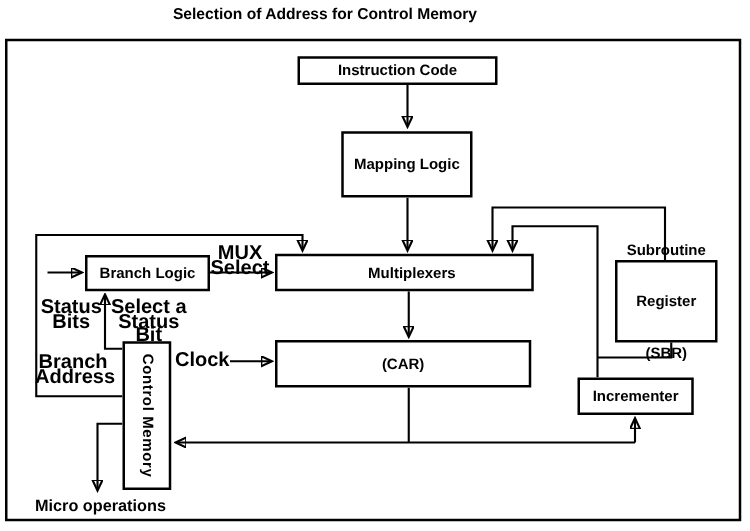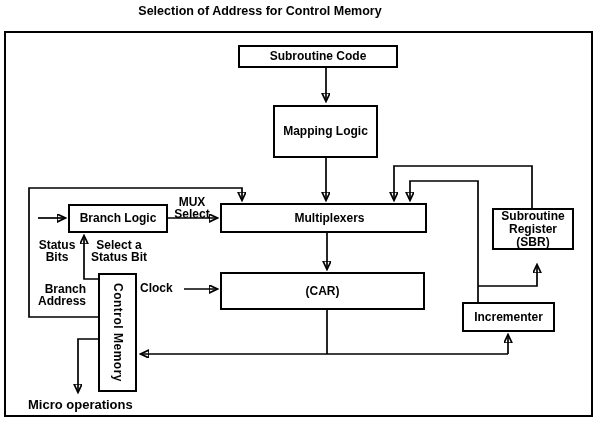--- a/index.html
+++ b/index.html
@@ -22,21 +22,21 @@
     align-items:center; justify-content:center;
     font-size:12px; font-weight:bold; text-align:center; line-height:13px;
     z-index:2;
   }
   .box span { display:block; }
   .vtext {
     writing-mode:vertical-rl; font-size:12px; font-weight:bold;
     letter-spacing:0.5px;
   }
   .lbl {
-    position:absolute; font-size:12px; font-weight:bold;
+    position:absolute; font-size:16px; font-weight:bold;
     line-height:11.5px; text-align:center; z-index:3;
   }
   .lbl span { display:block; }
   svg.wires { position:absolute; left:0; top:0; z-index:1; }
   svg.wires path { stroke:#000; stroke-width:1.7; fill:none; }
 </style>
 </head>
 <body>
 
 <div id="stage">
@@ -62,40 +62,40 @@
     <path d="M327,310 L327,354"></path>
     <path d="M508,354 L141,354" marker-end="url(#arr)"></path>
     <path d="M508,354 L508,335" marker-end="url(#arr)"></path>
     <path d="M478,302 L478,181 L410,181 L410,200" marker-end="url(#arr)"></path>
     <path d="M478,286 L537,286 L537,265" marker-end="url(#arr)"></path>
     <path d="M532,208 L532,166 L394,166 L394,200" marker-end="url(#arr)"></path>
     <path d="M98,339 L78,339 L78,392" marker-end="url(#arr)"></path>
   </svg>
 
   <div class="box" style="left:238px; top:45px; width:160px; height:23px;">
-    <span>Subroutine Code</span>
+    <span>Instruction Code</span>
   </div>
 
   <div class="box" style="left:273px; top:105px; width:105px; height:53px;justify-content:center;">
     <span>Mapping Logic</span>
   </div>
 
   <div class="box" style="left:220px; top:203px; width:207px; height:30px;padding-left:12px;">
     <span>Multiplexers</span>
   </div>
 
   <div class="box" style="left:68px; top:204px; width:100px; height:29px;">
     <span>Branch Logic</span>
   </div>
 
   <div class="box" style="left:220px; top:272px; width:205px; height:38px;">
     <span>(CAR)</span>
   </div>
 
-  <div class="box" style="left:492px; top:208px; width:82px; height:42px;">
+  <div class="box" style="left:492px; top:208px; width:82px; height:66px;gap:28px;">
     <span>Subroutine</span>
     <span>Register</span>
     <span>(SBR)</span>
   </div>
 
   <div class="box" style="left:462px; top:302px; width:93px; height:30px;">
     <span>Incrementer</span>
   </div>
 
   <div class="box" style="left:98px; top:273px; width:39px; height:119px;">

